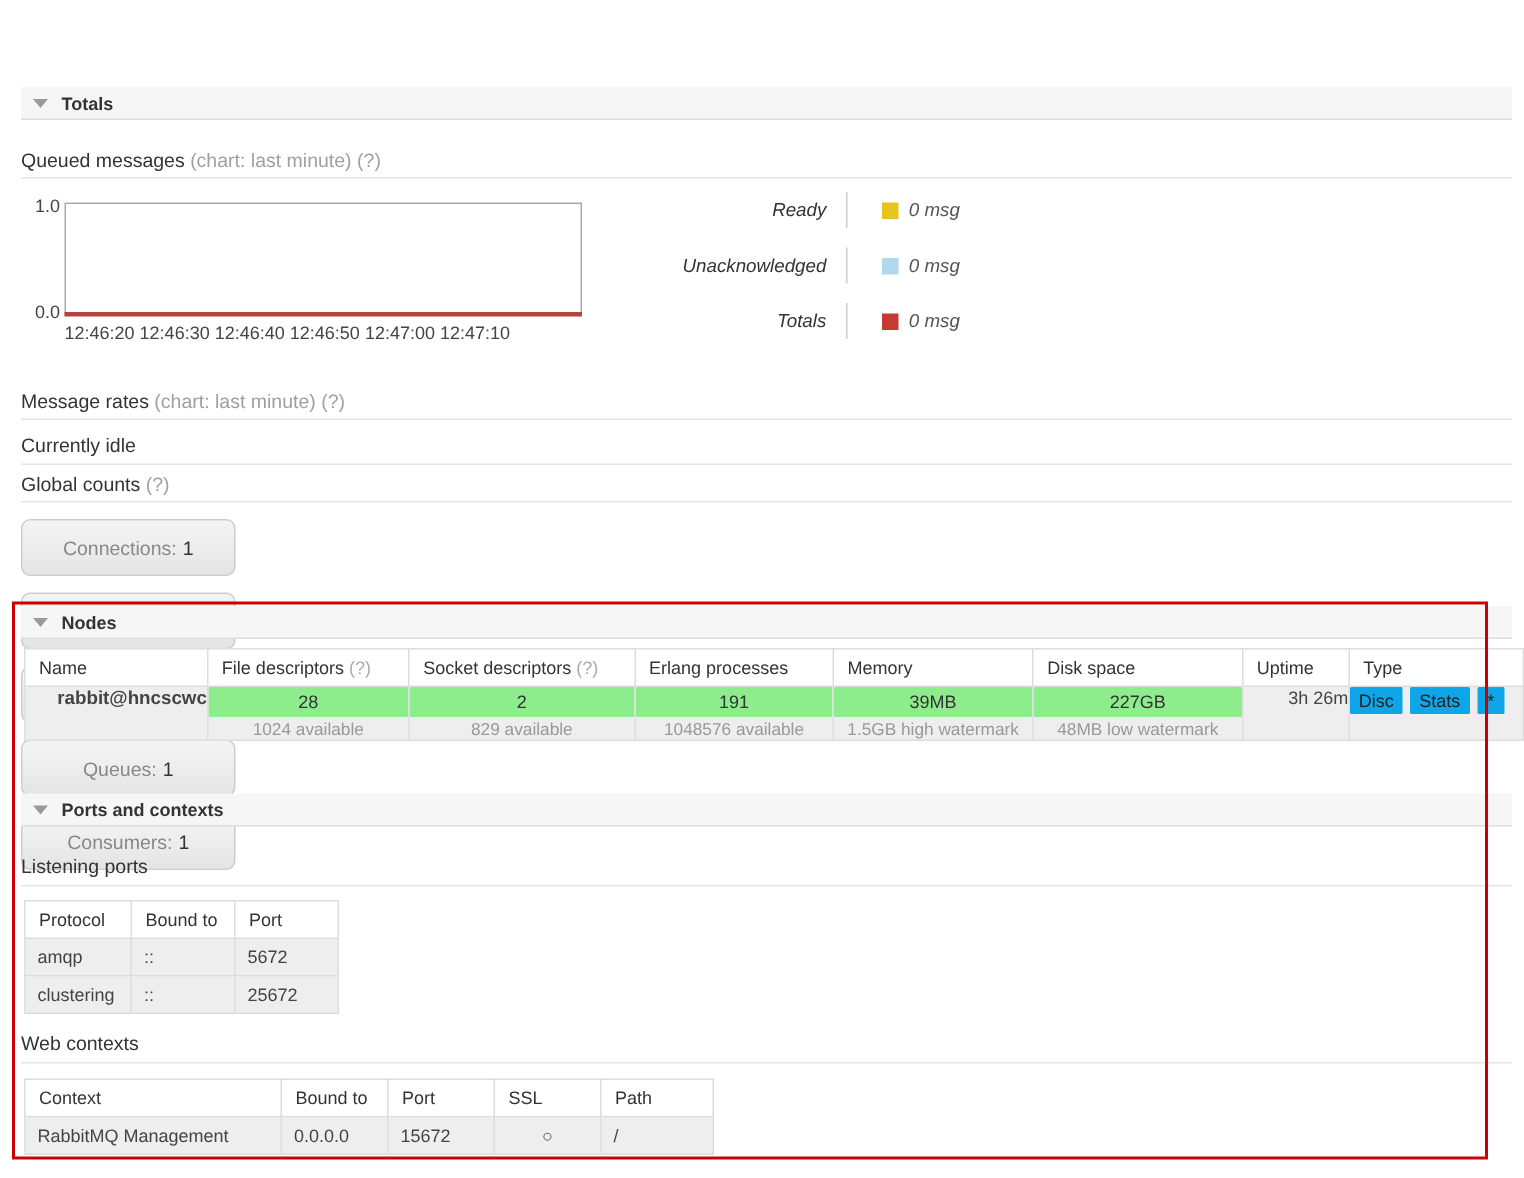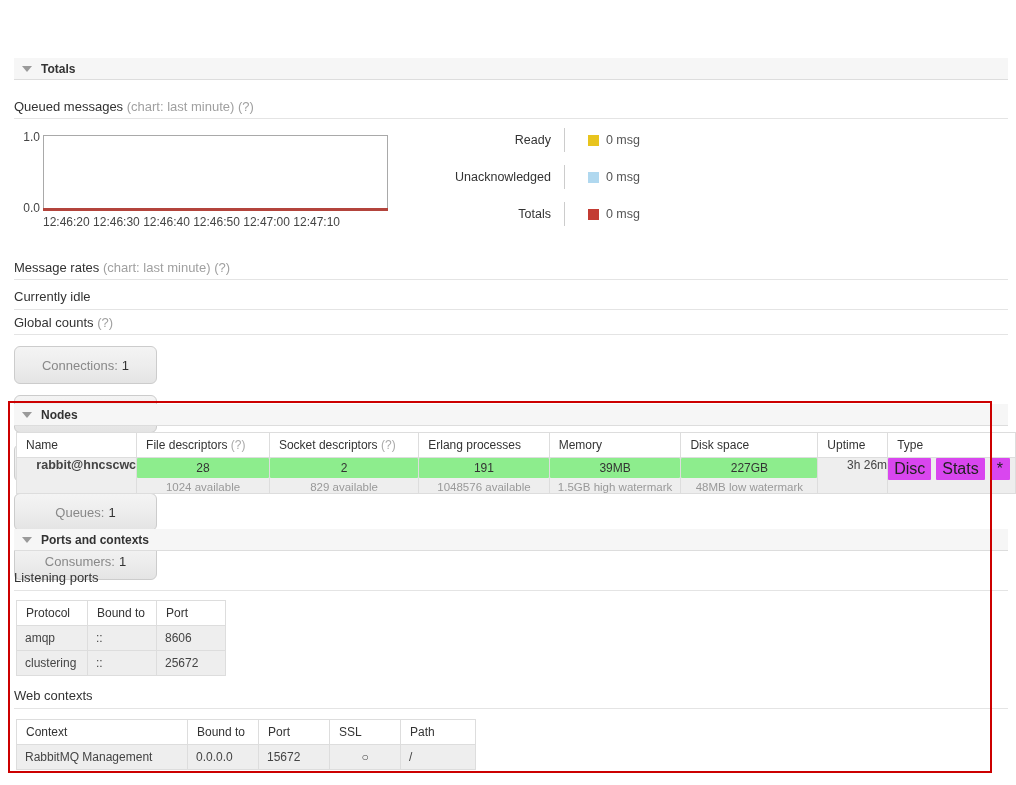--- a/index.html
+++ b/index.html
@@ -235,23 +235,23 @@
     text-align: right;
     padding: 12px 8px;
   }
   .type-cell {
     background: #eeeeee;
     padding: 11px 6px;
     text-align: left;
   }
   .badge {
     display: inline-block;
-    background: #d946ef;
+    background: #0ea5e9;
     color: #222222;
-    font-size: 16px;
+    font-size: 12px;
     padding: 2px 6px;
     margin-right: 5px;
     border-radius: 1px;
   }
   .badge.star { padding: 2px 7px; }
 
   
   #ports-table, #contexts-table { position: absolute; }
   #ports-table td, #contexts-table td {
     background: #eeeeee;
@@ -286,21 +286,21 @@
     <div class="xticks" style="left:43px; top:90px;">
       <span>12:46:20</span>
       <span>12:46:30</span>
       <span>12:46:40</span>
       <span>12:46:50</span>
       <span>12:47:00</span>
       <span>12:47:10</span>
     </div>
   </div>
 
-  <div class="legend" style="left:455px; top:128px;">
+  <div class="legend" style="left:455px; top:128px;font-style:italic;">
     <div class="lname">Ready</div>
     <div class="lsep"></div>
     <div class="lval">
       <span class="swatch" style="background:#e8c41e;"></span>
       <span>0 msg</span>
     </div>
 
     <div class="lname">Unacknowledged</div>
     <div class="lsep"></div>
     <div class="lval">
@@ -409,21 +409,21 @@
   <table class="rmq" id="ports-table" style="left:16px; top:600px;">
     <tbody>
         <tr>
       <th style="width:52px;">Protocol</th>
       <th style="width:50px;">Bound to</th>
       <th style="width:50px;">Port</th>
     </tr>
     <tr>
       <td>amqp</td>
       <td>::</td>
-      <td class="num">8606</td>
+      <td class="num">5672</td>
     </tr>
     <tr>
       <td>clustering</td>
       <td>::</td>
       <td class="num">25672</td>
     </tr>
   </tbody>
     </table>
 
   <div class="plain-line" style="top:688px; width:994px;">Web contexts</div>

